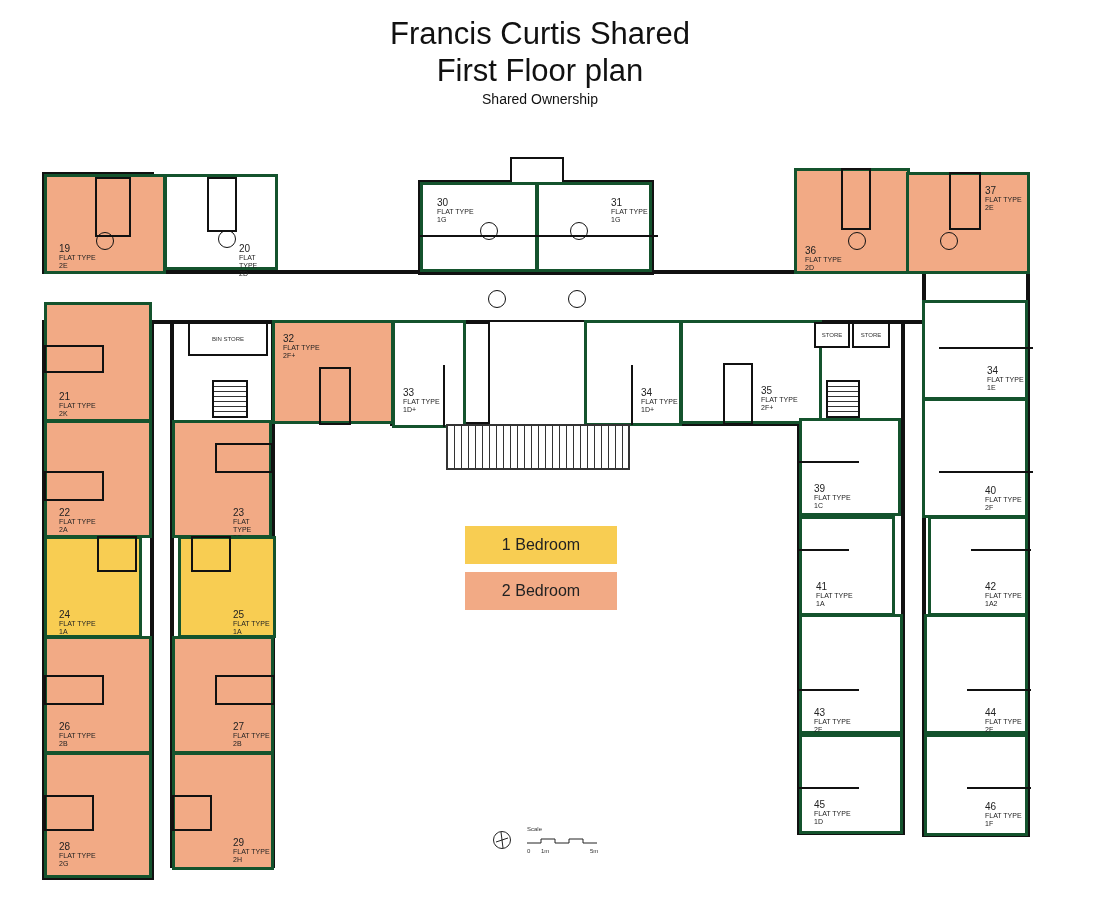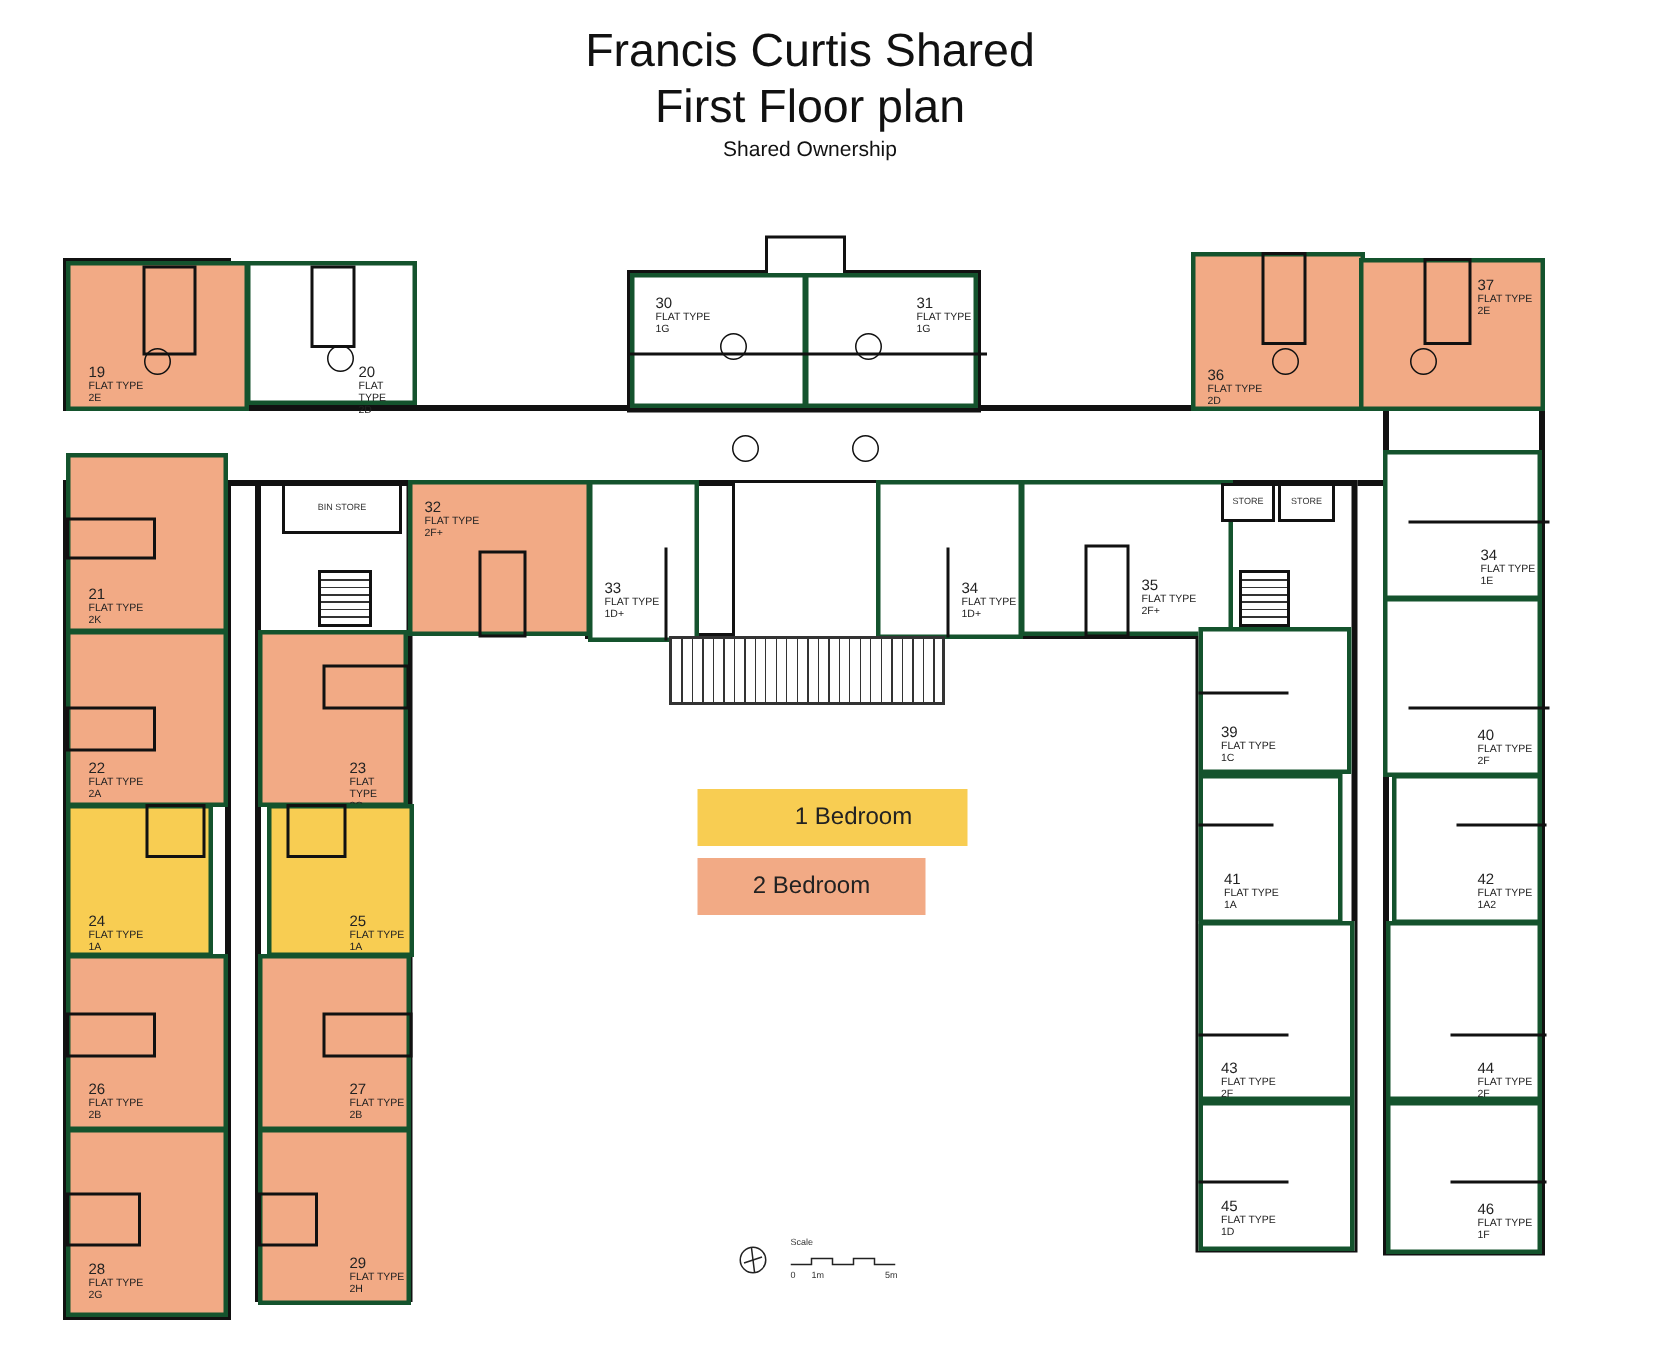--- a/index.html
+++ b/index.html
@@ -21,21 +21,21 @@
   .flat .inner { position: absolute; border: 2px solid #111; box-sizing: border-box; }
   .room { position: absolute; border: 2px solid #111; box-sizing: border-box; background: #fff; }
   .room .rl { position: absolute; width: 100%; top: 50%; transform: translateY(-50%); text-align: center;
               font-size: 6px; color: #333; }
   .balcony { position: absolute; border: 2px solid #333; box-sizing: border-box;
      background: repeating-linear-gradient(90deg, #fff 0 6px, #333 6px 7px); }
   .stair { position: absolute; border: 2px solid #111; box-sizing: border-box;
      background: repeating-linear-gradient(0deg, #fff 0 4px, #333 4px 5px); }
   .legend { position: absolute; left: 465px; width: 152px; height: 38px; font-size: 16px;
      line-height: 38px; text-align: center; color: #222; }
-  .legend.one { top: 526px; background: #f8cd52; padding-left: 28px; }
+  .legend.one { top: 526px; background: #f8cd52; }
   .legend.two { top: 572px; background: #f2aa85; }
   .door { position: absolute; border: 1px solid #111; border-radius: 50%; background: transparent; width: 16px; height: 16px; }
   .compass { position: absolute; left: 492px; top: 830px; width: 20px; height: 20px; }
   .scale { position: absolute; left: 527px; top: 826px; font-size: 6px; color: #333; }
   .scalebar { position: absolute; left: 527px; top: 838px; width: 70px; height: 6px; }
 </style>
 </head>
 <body>
 
 <div class="title t1">Francis Curtis Shared</div>

